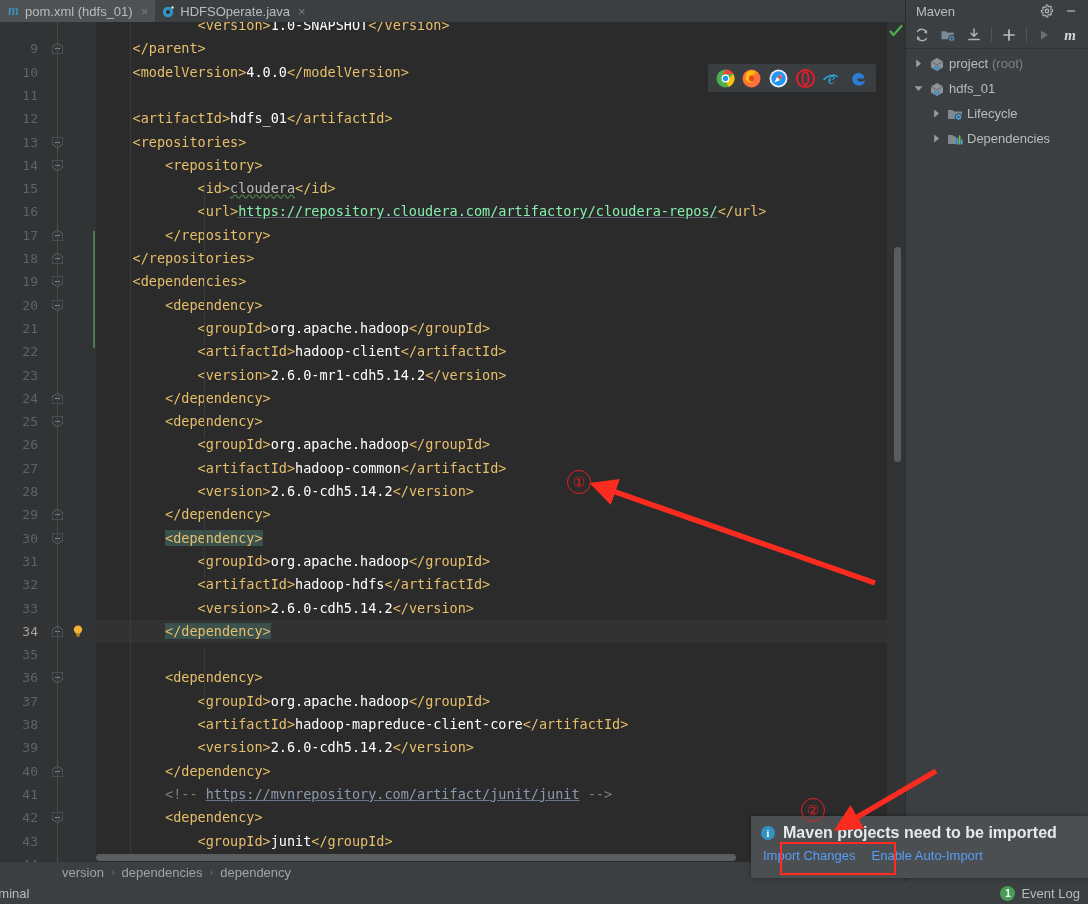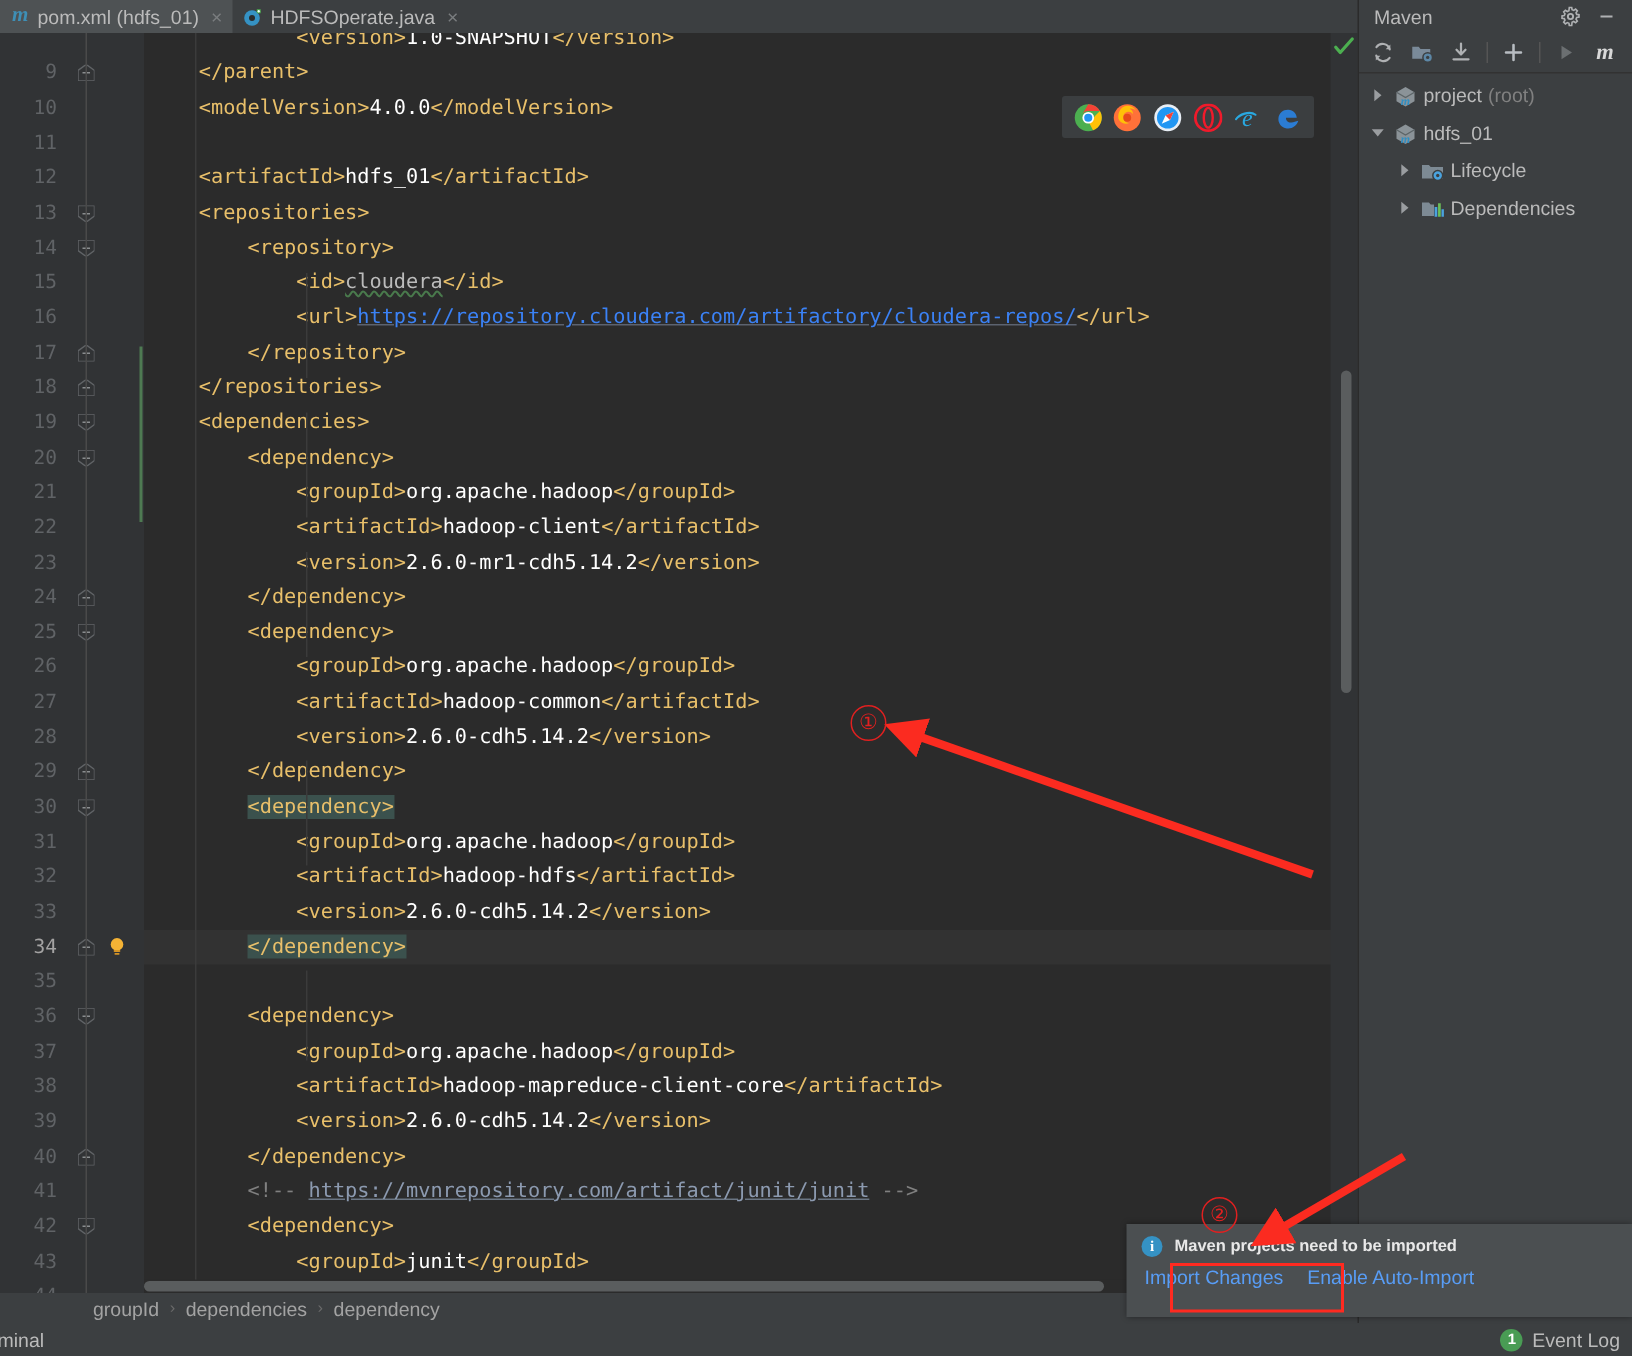--- a/index.html
+++ b/index.html
@@ -25,21 +25,21 @@
   .linenums{position:absolute;left:0;top:0;width:44px;text-align:right;}
   .ln{height:23.3px;line-height:23.3px;font-family:"DejaVu Sans Mono",monospace;font-size:13px;color:#606366;padding-right:6px;}
   .ln.cur{color:#a4a3a3;}
 
   .code{position:absolute;left:96px;top:0;right:0;height:100%;font-family:"DejaVu Sans Mono",monospace;font-size:13.5px;white-space:pre;}
   .cl{height:23.3px;line-height:23.3px;padding-left:4px;}
   .cl.curline{background:#323232;}
   .tg{color:#e8bf6a;}
   .txt{color:#ffffff;}
   .cmt{color:#808080;}
-  .lnk{color:#3b82f6;text-decoration:underline;text-decoration-color:#5c6370;}
+  .lnk{color:#86efac;text-decoration:underline;text-decoration-color:#5c6370;}
   .cmtlnk{color:#8c9ab0;text-decoration:underline;text-decoration-color:#6b7684;}
   .hl{background:#3b514d;}
   .sq{text-decoration:underline;text-decoration-style:wavy;text-decoration-color:#497a4c;}
 
   
   .iguide{position:absolute;width:1px;background:#3b3b3b;}
 
   
   .fold{position:absolute;left:52px;width:11px;height:11px;}
   .fold svg{display:block;}
@@ -83,21 +83,21 @@
   .trow.sel{background:#113a5c;}
   .trow .arrow{width:13px;display:flex;align-items:center;justify-content:center;flex:0 0 auto;}
   .trow .tico{width:16px;height:16px;flex:0 0 auto;display:flex;align-items:center;justify-content:center;}
   .trow .muted{color:#808080;}
   .ind1{padding-left:6px;}
   .ind2{padding-left:24px;text-align:center;}
 
   
   .notif{position:absolute;left:751px;top:816px;width:337px;height:62px;background:#4b4f51;box-shadow:0 0 4px rgba(0,0,0,.4);}
   .notif .nrow1{display:flex;align-items:center;gap:8px;padding:8px 0 0 10px;}
-  .notif .ntitle{font-size:11px;color:#e8e8e8;font-weight:bold;}
+  .notif .ntitle{font-size:16px;color:#e8e8e8;font-weight:bold;}
   .infoicon{width:14px;height:14px;border-radius:50%;background:#3592c4;color:#fff;font-size:10px;font-weight:bold;display:flex;align-items:center;justify-content:center;font-family:"Liberation Serif",serif;}
   .notif .nrow2{display:flex;align-items:center;gap:16px;padding:6px 0 0 12px;}
   .notif .nlink{font-size:13px;color:#589df6;}
   .boxhl{position:absolute;left:780px;top:842px;width:112px;height:29px;border:2px solid #ff2a20;}
 
   
   .anno{position:absolute;inset:0;pointer-events:none;}
   .circnum{position:absolute;width:22px;height:22px;border:1.6px solid #e02020;border-radius:50%;color:#e02020;font-size:14px;display:flex;align-items:center;justify-content:center;font-family:"Liberation Serif",serif;}
 </style>
 </head>
@@ -323,21 +323,21 @@
       </span>
       <div class="vscroll"></div>
     </div>
 
     <div class="hscrollwrap">
       <div class="hscroll"></div>
     </div>
   </div>
 
   <div class="breadcrumb">
-    <span>groupId</span>
+    <span>version</span>
     <span class="sep">›</span>
     <span>dependencies</span>
     <span class="sep">›</span>
     <span>dependency</span>
   </div>
 
   <div class="statusbar">
     <span class="leftlbl">rminal</span>
     <span class="spacer"></span>
     <span class="eventlog">

